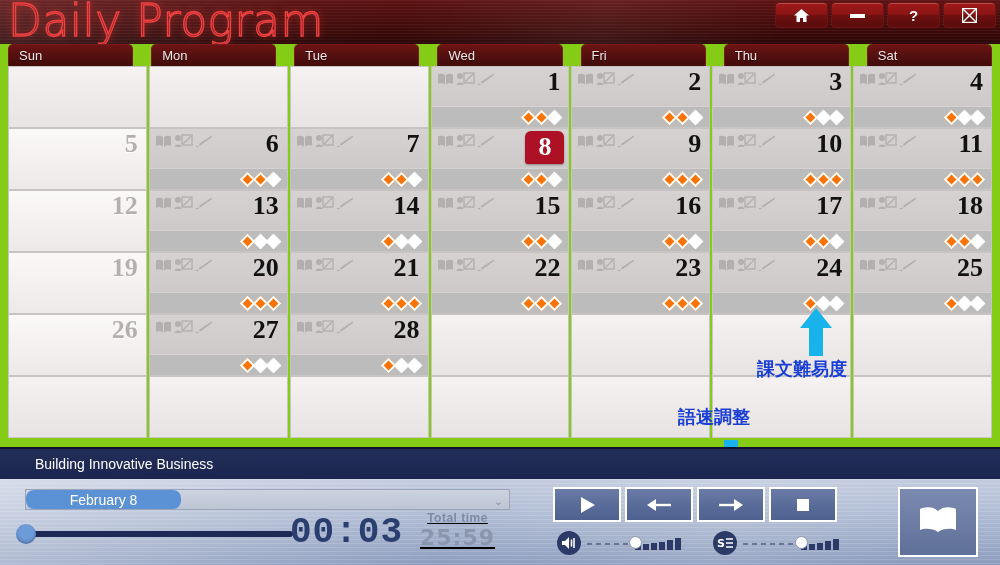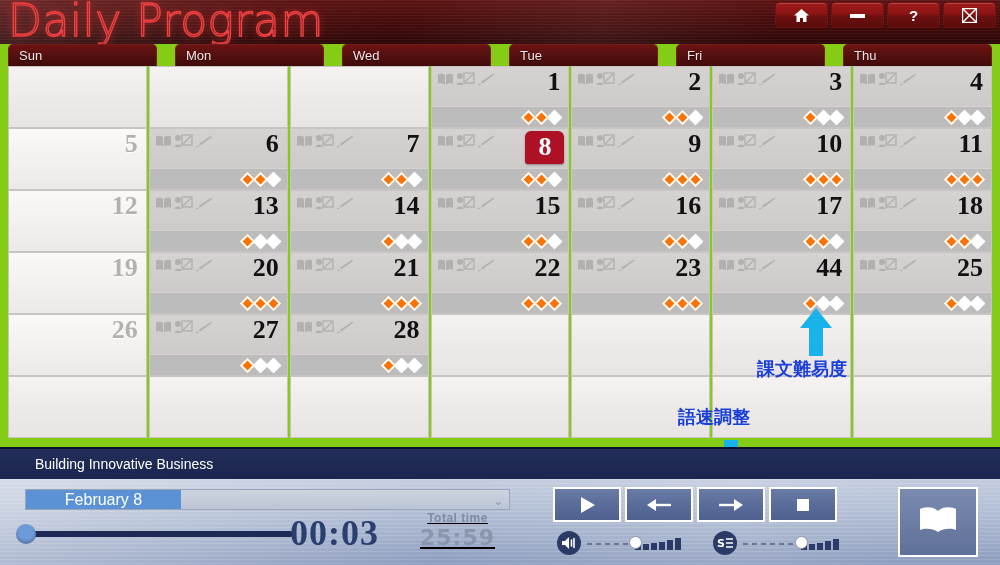--- a/index.html
+++ b/index.html
@@ -159,39 +159,39 @@
     pointer-events: none;
   }
   .selectbox {
     position: absolute; left: 25px; top: 10px; width: 485px; height: 21px;
     background: linear-gradient(to bottom, #cdd4e0 0%, #bcc5d5 100%);
     border: 1px solid #9aa5ba;
     display: flex; align-items: center;
   }
   .selectbox .sel-val {
     width: 155px; height: 100%; background: #5b92d6;
-    color: #fff; font-size: 16px;
-    display: flex; align-items: center; justify-content: center;
+    color: #fff; font-size: 14px;
+    display: flex; align-items: center; justify-content: center; border-radius: 8px;
   }
   .selectbox .caret {
     position: absolute; right: 6px; top: 5px;
     color: #8792a8; font-size: 11px;
   }
   .seek {
     position: absolute; left: 25px; top: 52px; width: 268px; height: 6px;
     background: #1d2a55; border-radius: 3px;
   }
   .seek .knob {
     position: absolute; left: -9px; top: -7px;
     width: 20px; height: 20px; border-radius: 50%;
     background: #6d9ad9; box-shadow: inset 0 -2px 3px rgba(0,0,0,0.25);
   }
   .time {
     position: absolute; left: 290px; top: 33px;
-    font-family: Liberation Serif, serif;
+    font-family: Liberation Mono, monospace;
     font-size: 36px; font-weight: bold; color: #2a3f70;
     letter-spacing: 1px;
   }
   .ttwrap { position: absolute; left: 420px; top: 32px; text-align: center; text-decoration: underline; }
   .tt-label { font-size: 12px; color: #7f8aa3; font-weight: bold; letter-spacing: 0.5px; }
   .tt-val {
     font-family: "DejaVu Sans", sans-serif;
     font-size: 22px; font-weight: bold; color: #8b96ad; letter-spacing: 1px;
   }
   .ctrls { position: absolute; left: 553px; top: 8px; display: flex; gap: 4px; }
@@ -269,24 +269,25 @@
           </svg>
         </span>
       </div>
     </div>
   </div>
 
   <div class="cal">
     <div class="hdr-row" id="hdr-row">
         <div class="hdr">Sun</div>
         <div class="hdr">Mon</div>
+        <div class="hdr">Tue</div>
         <div class="hdr">Wed</div>
-        <div class="hdr">Tue</div>
         <div class="hdr">Fri</div>
         <div class="hdr">Thu</div>
+        <div class="hdr">Sat</div>
       </div>
     <div class="weeks" id="weeks">
         <div class="wk">
           <div class="cell empty"></div>
           <div class="cell empty"></div>
           <div class="cell empty"></div>
           <div class="cell active">
             <div class="icons">
               <span>
                 <svg width="17" height="14" viewBox="0 0 17 14">
@@ -1037,21 +1038,21 @@
                   <path d="M9 10 L17 2" stroke="#8f8a8a" stroke-width="1.4"></path>
                 </svg>
               </span>
               <span>
                 <svg width="18" height="14" viewBox="0 0 18 14">
                   <path d="M16.5 1.5 L17 3 L6 11 L4 11.5 L4.5 9.5 Z" fill="#8f8a8a"></path>
                   <path d="M1 12.5 L3.5 12.5" stroke="#8f8a8a" stroke-width="1.2"></path>
                 </svg>
               </span>
             </div>
-            <div class="num">44</div>
+            <div class="num">24</div>
             <div class="diffbar">
               <span class="dia on">
                 <i></i>
               </span>
               <span class="dia">
                 <i></i>
               </span>
               <span class="dia">
                 <i></i>
               </span>

